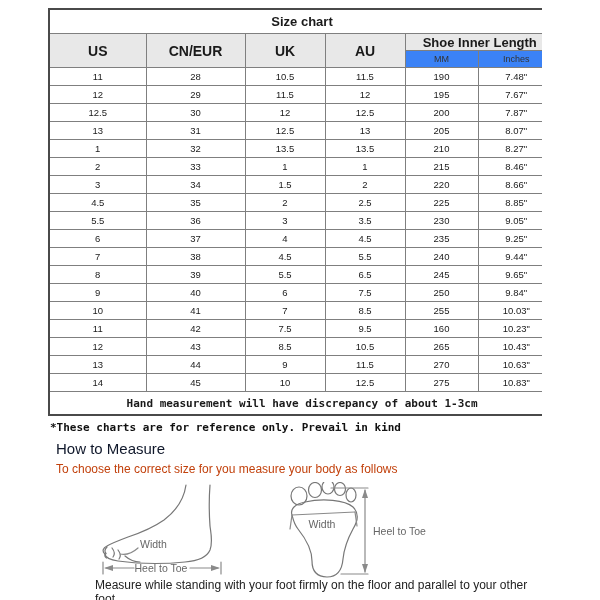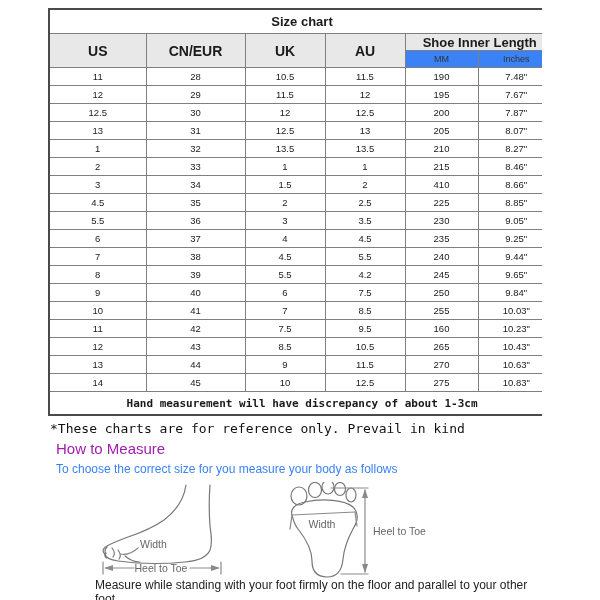--- a/index.html
+++ b/index.html
@@ -23,24 +23,24 @@
   tr.head-row th.sil { height:16px; font-size:13px; }
   tr.sub-row th  { background:#3b82f6; font-weight:normal; font-size:9px; height:16px; color:#333; }
   tbody.data-body td { height:17px; font-size:9.5px; }
   tr.footer-row td {
     height:22px; font-family:"DejaVu Sans Mono", monospace; font-weight:bold; font-size:11px;
   }
 
   
   .note-reference {
     position:absolute; left:50px; top:421px;
-    font-family:"DejaVu Sans Mono", monospace; font-weight:normal; font-size:13px; color:#111;
-  }
-  .how-title   { position:absolute; left:56px; top:440px; font-size:15px; color:#a21caf; }
-  .how-sub     { position:absolute; left:56px; top:462px; font-size:12px; color:#3b82f6; }
+    font-family:"DejaVu Sans Mono", monospace; font-weight:bold; font-size:11px; color:#111;
+  }
+  .how-title   { position:absolute; left:56px; top:440px; font-size:15px; color:#0f172a; }
+  .how-sub     { position:absolute; left:56px; top:462px; font-size:12px; color:#c2410c; }
   .bottom-caption { position:absolute; left:95px; top:578px; font-size:12px; color:#222; }
 
   
   .diagram-side { position:absolute; left:100px; top:484px; }
   .diagram-top  { position:absolute; left:285px; top:482px; }
   .diagram-svg line, .diagram-svg path, .diagram-svg ellipse, .diagram-svg polyline {
     fill:none; stroke:#8a8a8a; stroke-width:1.2; stroke-linecap:round;
   }
   .diagram-svg .foot { stroke:#777; }
   .diagram-svg .arrowhead { fill:#8a8a8a; stroke:none; }
@@ -125,21 +125,21 @@
           <td>1</td>
           <td>1</td>
           <td>215</td>
           <td>8.46"</td>
         </tr>
         <tr>
           <td>3</td>
           <td>34</td>
           <td>1.5</td>
           <td>2</td>
-          <td>410</td>
+          <td>220</td>
           <td>8.66"</td>
         </tr>
         <tr>
           <td>4.5</td>
           <td>35</td>
           <td>2</td>
           <td>2.5</td>
           <td>225</td>
           <td>8.85"</td>
         </tr>
@@ -164,21 +164,21 @@
           <td>38</td>
           <td>4.5</td>
           <td>5.5</td>
           <td>240</td>
           <td>9.44"</td>
         </tr>
         <tr>
           <td>8</td>
           <td>39</td>
           <td>5.5</td>
-          <td>4.2</td>
+          <td>6.5</td>
           <td>245</td>
           <td>9.65"</td>
         </tr>
         <tr>
           <td>9</td>
           <td>40</td>
           <td>6</td>
           <td>7.5</td>
           <td>250</td>
           <td>9.84"</td>

